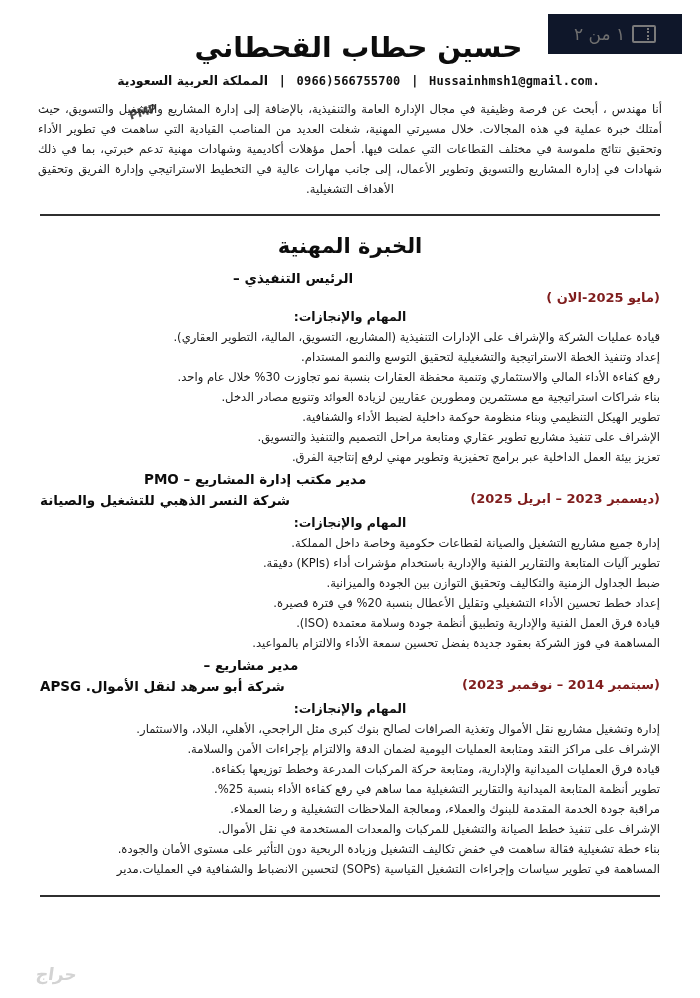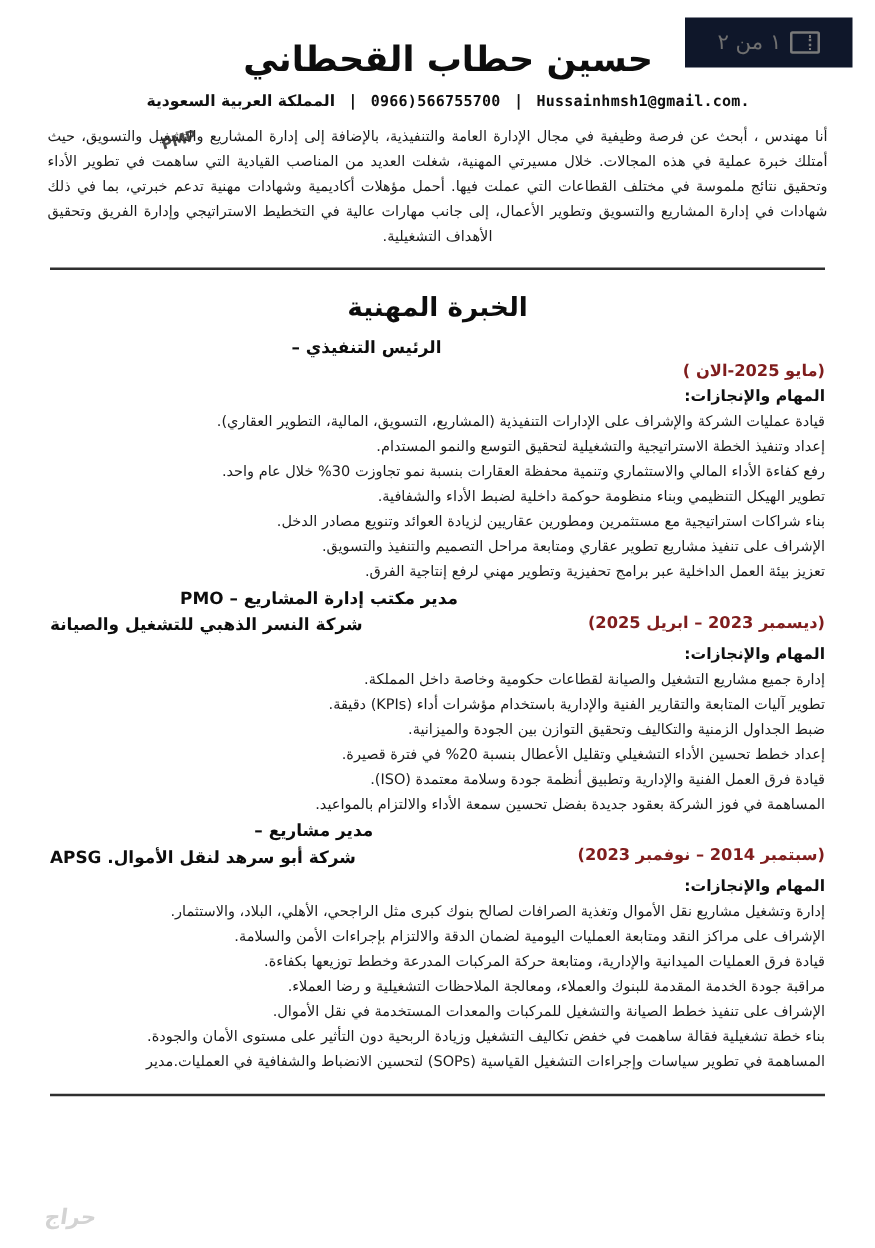--- a/index.html
+++ b/index.html
@@ -184,21 +184,21 @@
     padding-top: 22px;
     direction: rtl;
   }
   .job-date.top {
     padding-top: 22px;
   }
   .tasks-label {
     font-size: 12.5px;
     font-weight: 700;
     margin-top: 4px;
-    text-align: right;
+    text-align: center;
     color: #111;
     direction: rtl;
   }
   .bullets {
     list-style: none;
     margin: 3px 0 0 0;
     padding: 0;
   }
   .bullets li {
     font-size: 11.6px;
@@ -262,22 +262,22 @@
           <div class="job-date top">(مايو 2025-الان )</div>
           <div class="job-titles">
             <div class="job-role">الرئيس التنفيذي –</div>
           </div>
         </div>
         <div class="tasks-label">المهام والإنجازات:</div>
         <ul class="bullets">
           <li>قيادة عمليات الشركة والإشراف على الإدارات التنفيذية (المشاريع، التسويق، المالية، التطوير العقاري).</li>
           <li>إعداد وتنفيذ الخطة الاستراتيجية والتشغيلية لتحقيق التوسع والنمو المستدام.</li>
           <li>رفع كفاءة الأداء المالي والاستثماري وتنمية محفظة العقارات بنسبة نمو تجاوزت 30% خلال عام واحد.</li>
+          <li>بناء شراكات استراتيجية مع مستثمرين ومطورين عقاريين لزيادة العوائد وتنويع مصادر الدخل.</li>
           <li>تطوير الهيكل التنظيمي وبناء منظومة حوكمة داخلية لضبط الأداء والشفافية.</li>
-          <li>بناء شراكات استراتيجية مع مستثمرين ومطورين عقاريين لزيادة العوائد وتنويع مصادر الدخل.</li>
           <li>الإشراف على تنفيذ مشاريع تطوير عقاري ومتابعة مراحل التصميم والتنفيذ والتسويق.</li>
           <li>تعزيز بيئة العمل الداخلية عبر برامج تحفيزية وتطوير مهني لرفع إنتاجية الفرق.</li>
         </ul>
       </div>
       <div class="job">
         <div class="job-head">
           <div class="job-date top">(ديسمبر 2023 – ابريل 2025)</div>
           <div class="job-titles">
             <div class="job-role">مدير مكتب إدارة المشاريع – PMO</div>
             <div class="job-company">شركة النسر الذهبي للتشغيل والصيانة</div>
@@ -299,20 +299,21 @@
           <div class="job-titles">
             <div class="job-role">مدير مشاريع –</div>
             <div class="job-company">شركة أبو سرهد لنقل الأموال. APSG</div>
           </div>
         </div>
         <div class="tasks-label">المهام والإنجازات:</div>
         <ul class="bullets">
           <li>إدارة وتشغيل مشاريع نقل الأموال وتغذية الصرافات لصالح بنوك كبرى مثل الراجحي، الأهلي، البلاد، والاستثمار.</li>
           <li>الإشراف على مراكز النقد ومتابعة العمليات اليومية لضمان الدقة والالتزام بإجراءات الأمن والسلامة.</li>
           <li>قيادة فرق العمليات الميدانية والإدارية، ومتابعة حركة المركبات المدرعة وخطط توزيعها بكفاءة.</li>
+          <li>تطوير أنظمة المتابعة الميدانية والتقارير التشغيلية مما ساهم في رفع كفاءة الأداء بنسبة 25%.</li>
           <li>مراقبة جودة الخدمة المقدمة للبنوك والعملاء، ومعالجة الملاحظات التشغيلية  و رضا العملاء.</li>
           <li>الإشراف على تنفيذ خطط الصيانة والتشغيل للمركبات والمعدات المستخدمة في نقل الأموال.</li>
           <li>بناء خطة تشغيلية فقالة ساهمت في خفض تكاليف التشغيل وزيادة الربحية دون التأثير على مستوى الأمان والجودة.</li>
           <li>المساهمة في تطوير سياسات وإجراءات التشغيل القياسية (SOPs) لتحسين الانضباط والشفافية في العمليات.مدير</li>
         </ul>
       </div>
     </div>
 
   <div class="footer-rule"></div>
 

